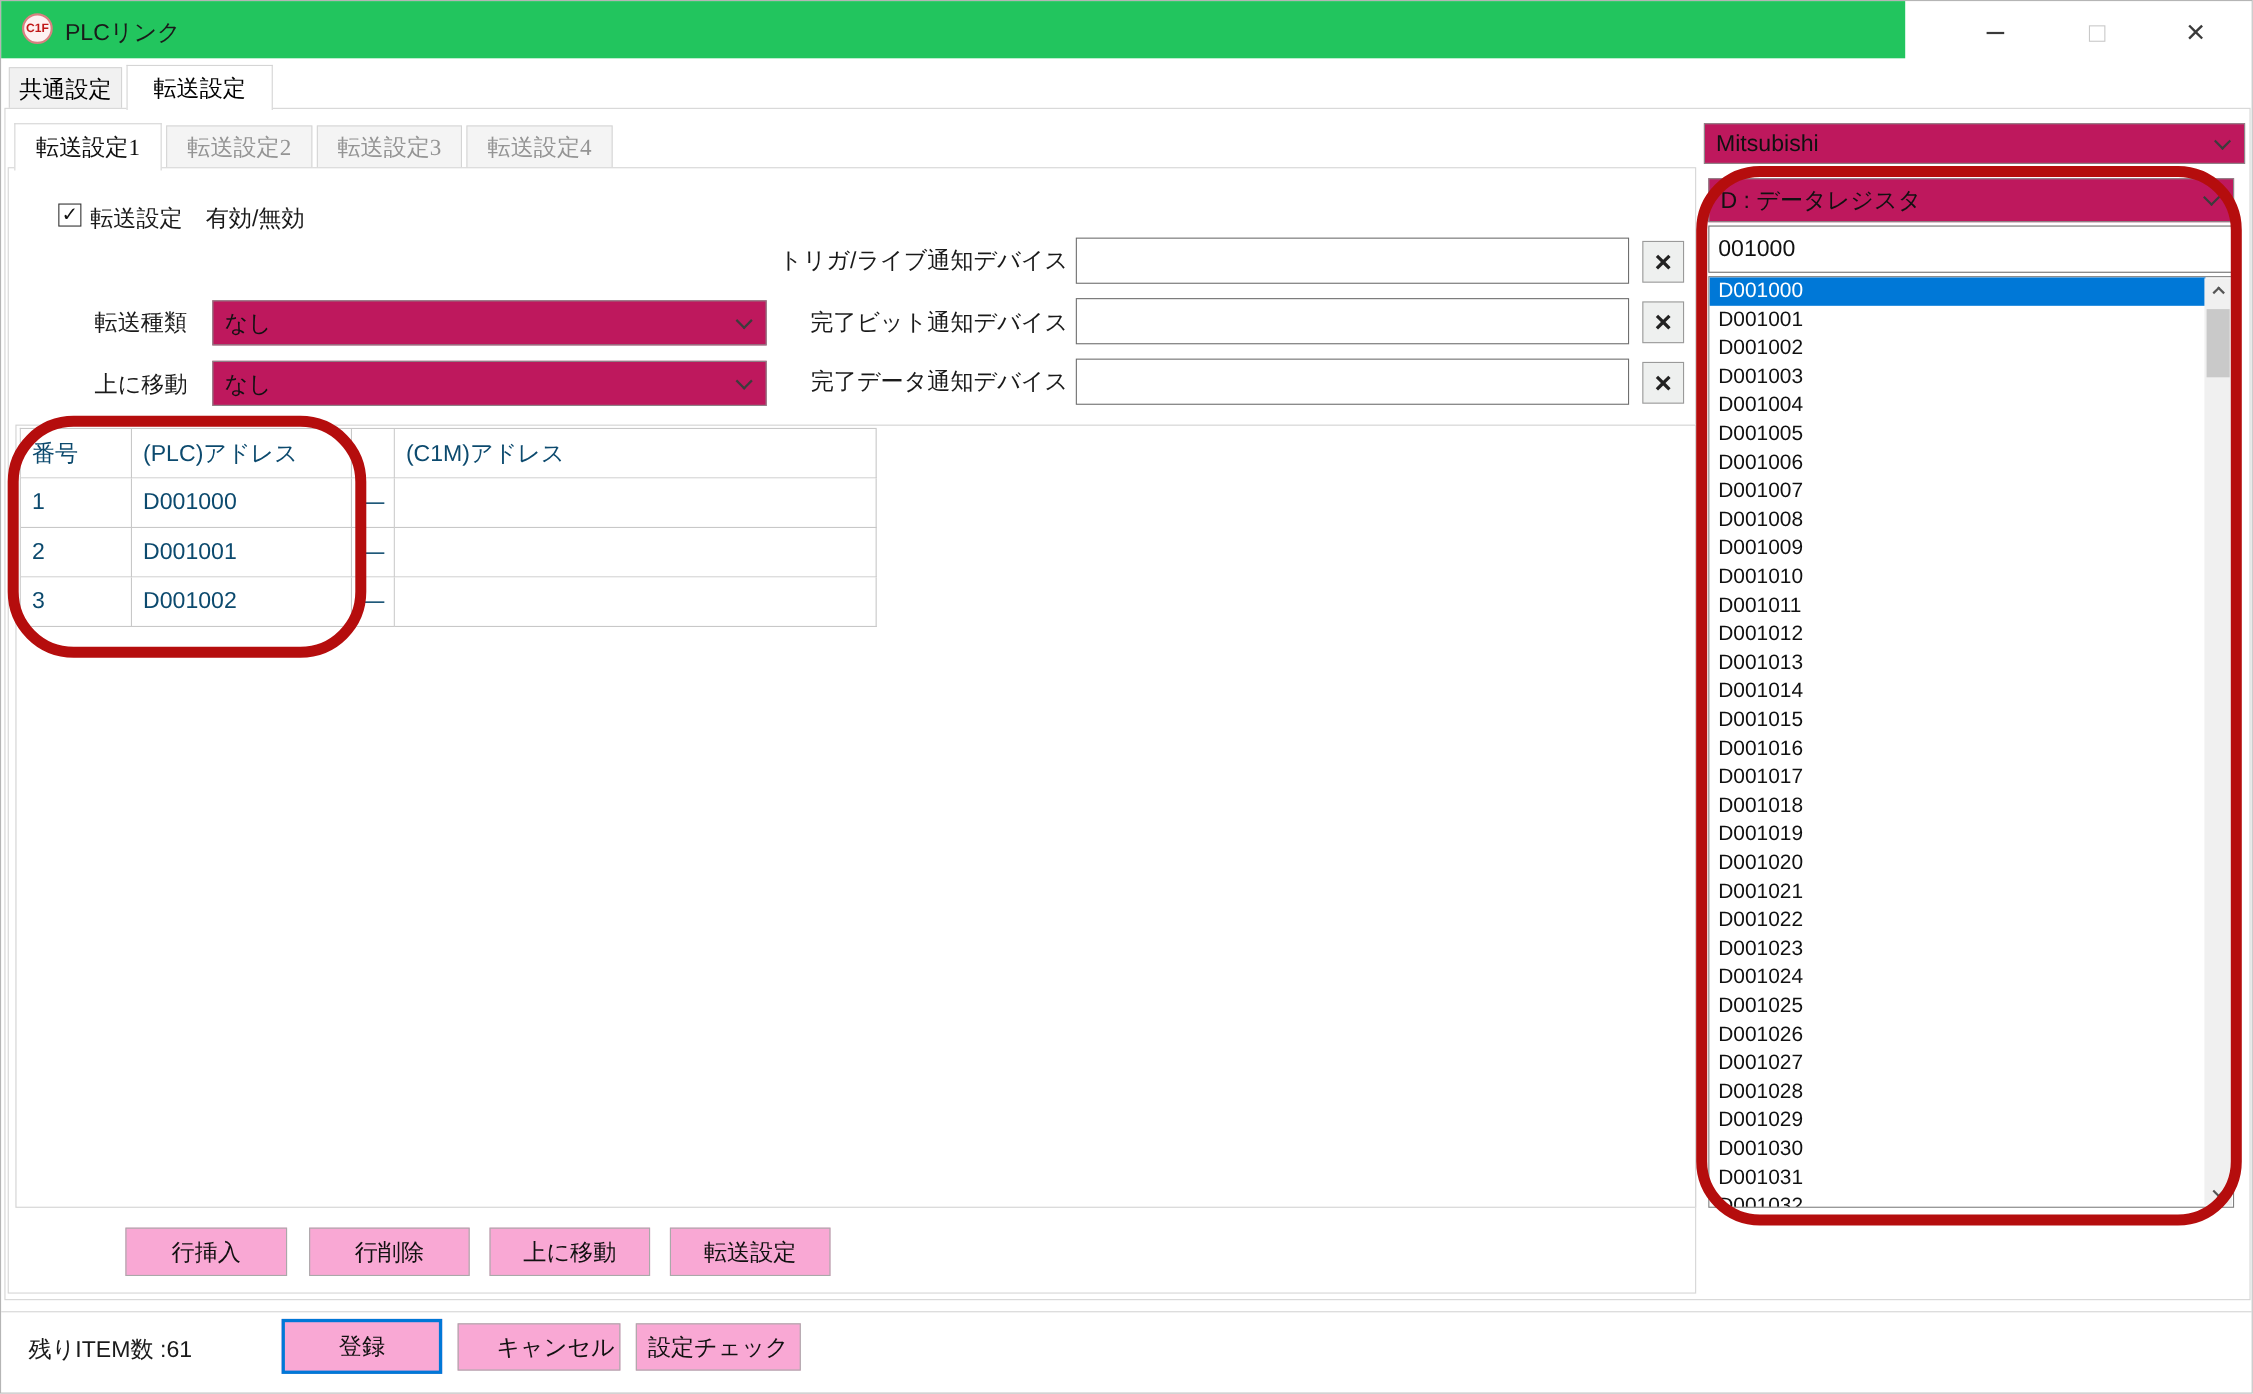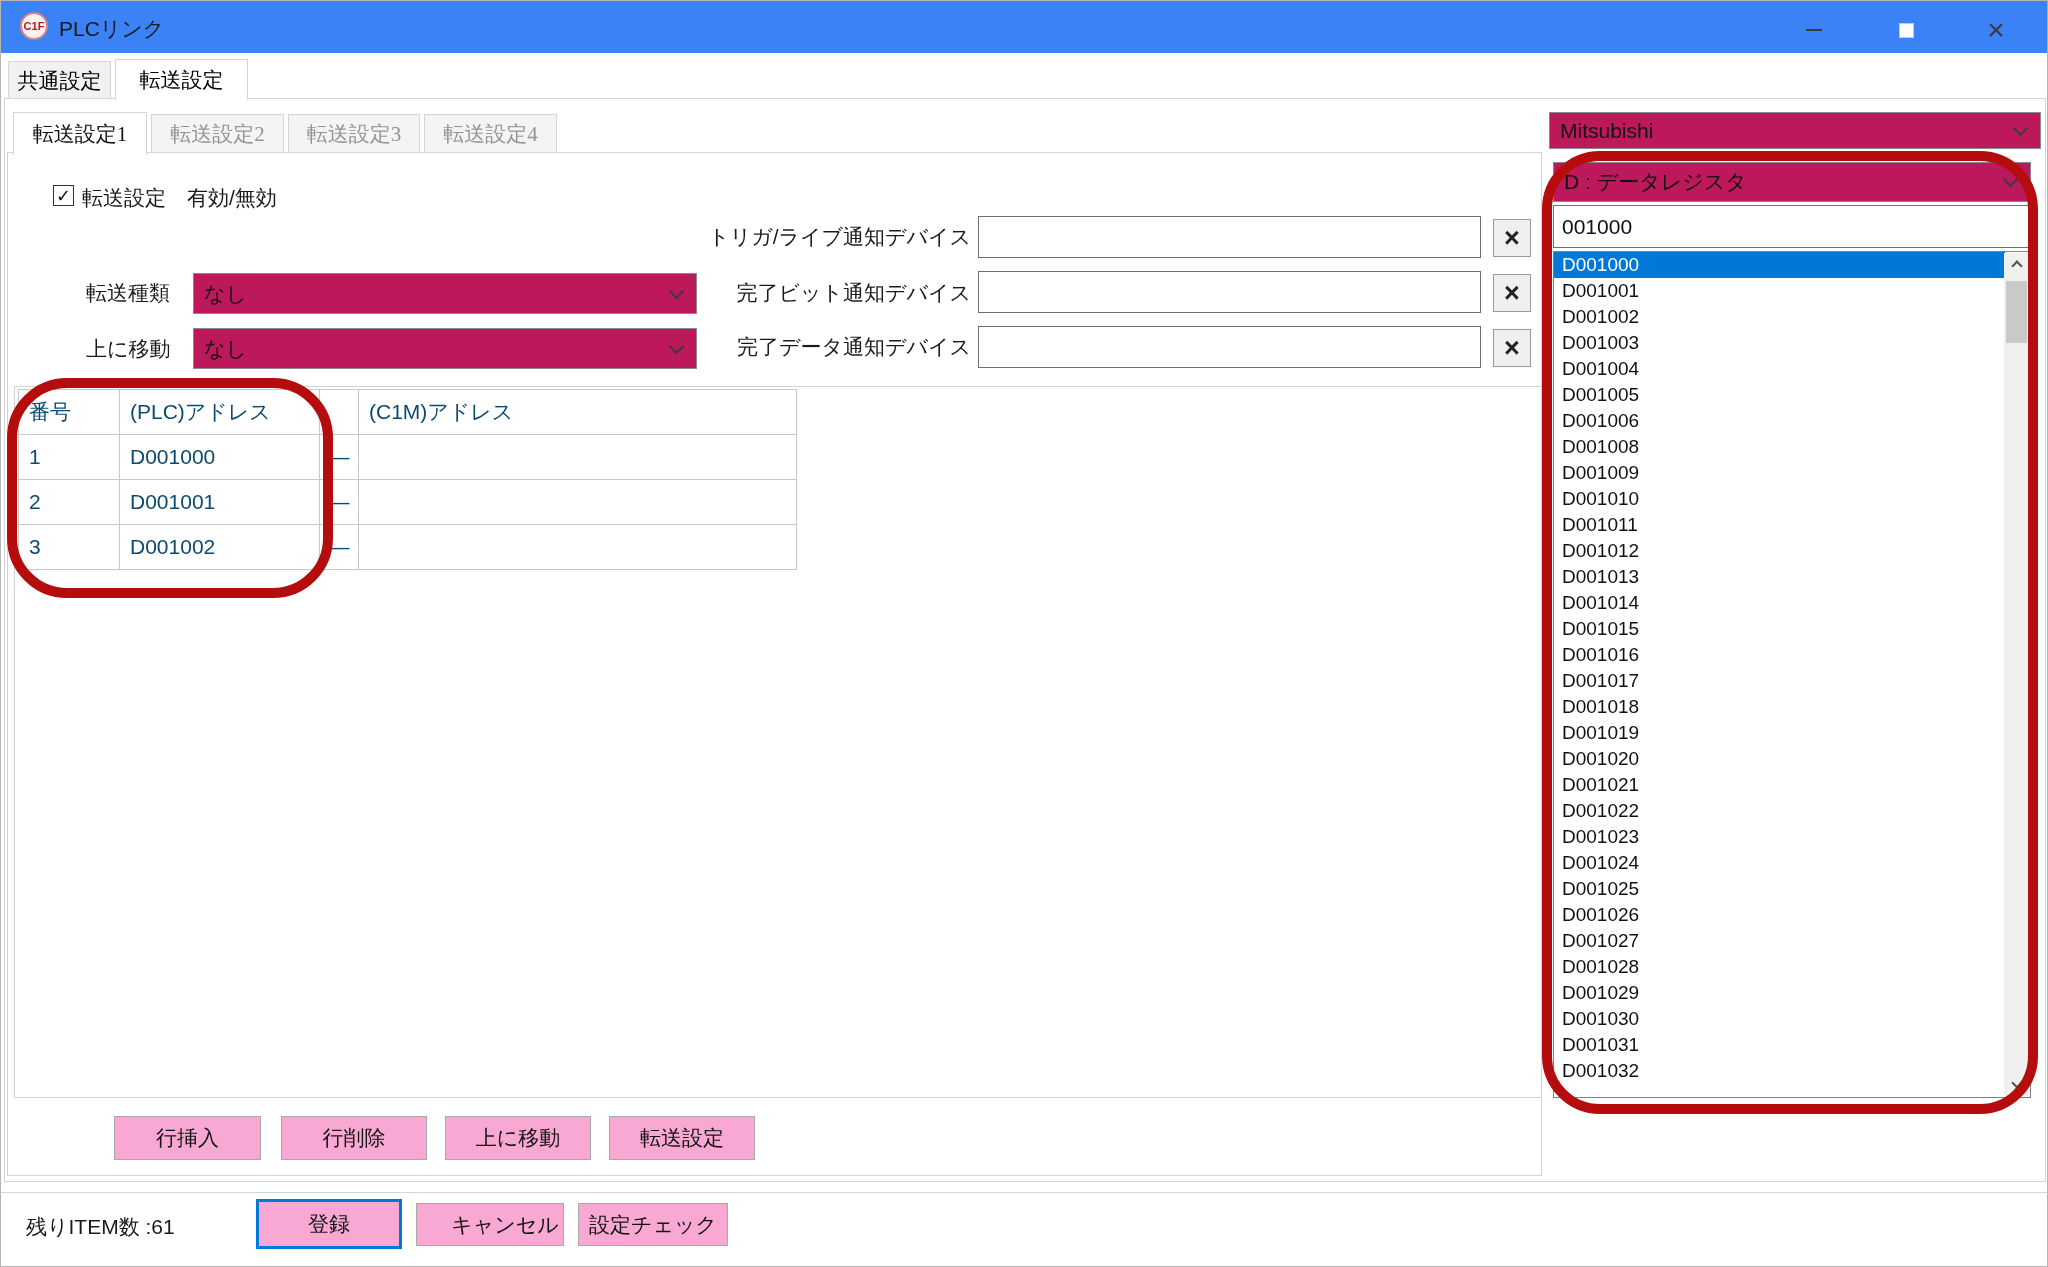--- a/index.html
+++ b/index.html
@@ -3,21 +3,21 @@
 <meta charset="utf-8">
 <style>
   html,body{margin:0;padding:0;background:#e8e8e8;}
   *{box-sizing:border-box;font-family:"Liberation Sans","DejaVu Sans",sans-serif;}
   #canvas{position:relative;width:2048px;height:1267px;background:#ffffff;border:1px solid #b5b5b5;overflow:hidden;}
 
   .abs{position:absolute;}
   .txt{color:#1a1a1a;}
 
   
-  .titlebar{left:0;top:0;width:2048px;height:52px;background:#3b82f6;padding-left:13px;}
+  .titlebar{left:0;top:0;width:1731px;height:52px;background:#22c55e;padding-left:13px;}
   .app-icon{left:19px;top:11px;width:28px;height:28px;border-radius:50%;border:2px solid #d98080;
             color:#c01818;font-weight:bold;font-size:11px;display:flex;align-items:center;justify-content:center;background:#fdf2f2;}
   .wtitle{left:58px;top:14px;font-size:21px;}
   .winbtn{top:14px;width:46px;height:30px;display:flex;align-items:center;justify-content:center;cursor:default;}
   .min-glyph{width:16px;height:2px;background:#3a3a3a;}
   .max-glyph{width:15px;height:15px;border:1px solid #c9c9c9;background:#fff;}
   .close-glyph{font-size:30px;line-height:30px;color:#3a3a3a;font-weight:400;}
 
   
   .tab{height:39px;border:1px solid #d5d5d5;display:flex;align-items:center;justify-content:center;
@@ -193,20 +193,21 @@
         <div class="li">D001002</div>
 
         <div class="li">D001003</div>
 
         <div class="li">D001004</div>
 
         <div class="li">D001005</div>
 
         <div class="li">D001006</div>
 
+        <div class="li">D001007</div>
 
         <div class="li">D001008</div>
 
         <div class="li">D001009</div>
 
         <div class="li">D001010</div>
 
         <div class="li">D001011</div>
 
         <div class="li">D001012</div>

